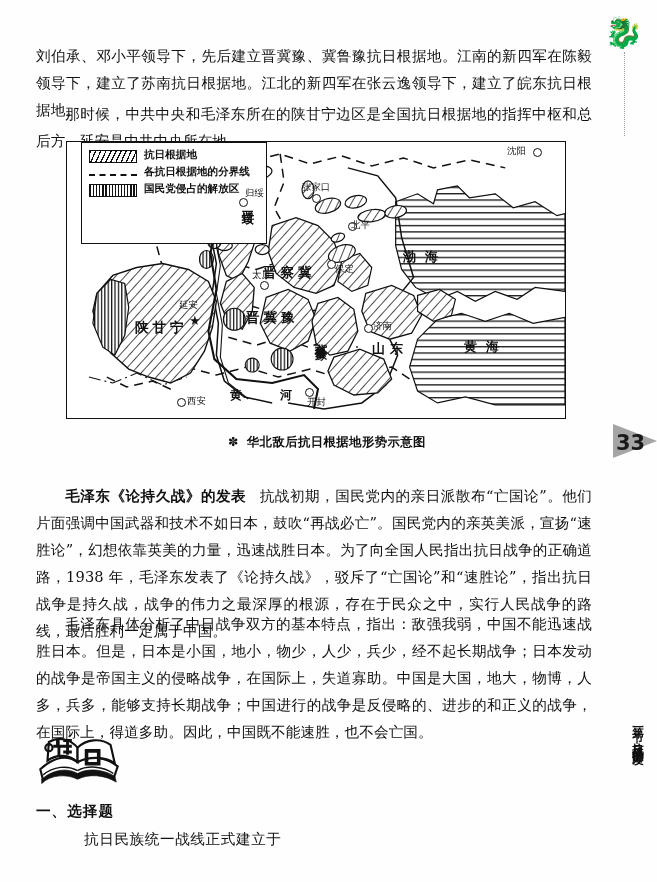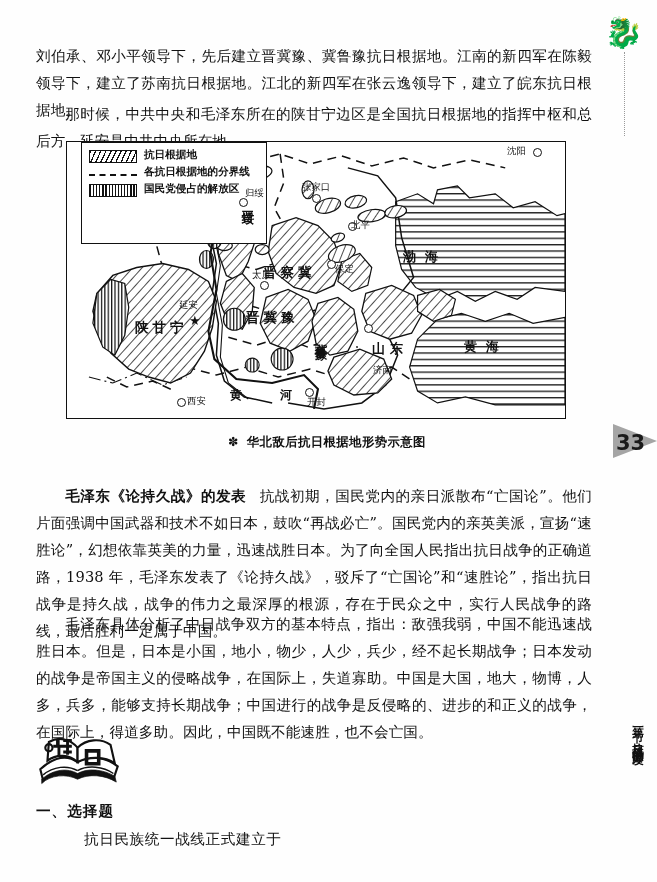--- a/index.html
+++ b/index.html
@@ -399,21 +399,21 @@
       <div class="city-dot" style="left:281px; top:80px;"></div>
       <span class="mlabel city" style="left:284px; top:77px;">北平</span>
 
       <div class="city-dot" style="left:260px; top:118px;"></div>
       <span class="mlabel city" style="left:268px; top:121px;">保定</span>
 
       <div class="city-dot" style="left:193px; top:139px;"></div>
       <span class="mlabel city" style="left:185px; top:127px;">太原</span>
 
       <div class="city-dot" style="left:297px; top:182px;"></div>
-      <span class="mlabel city" style="left:306px; top:178px;margin-top:44px;">济南</span>
+      <span class="mlabel city" style="left:306px; top:178px;">济南</span>
 
       <div class="city-dot" style="left:238px; top:246px;"></div>
       <span class="mlabel city" style="left:240px; top:254px;">开封</span>
 
       <div class="city-dot" style="left:110px; top:256px;"></div>
       <span class="mlabel city" style="left:120px; top:253px;">西安</span>
 
       <span class="capital-star" style="left:122px; top:172px;">★</span>
       <span class="mlabel city" style="left:112px; top:157px;">延安</span>
 

